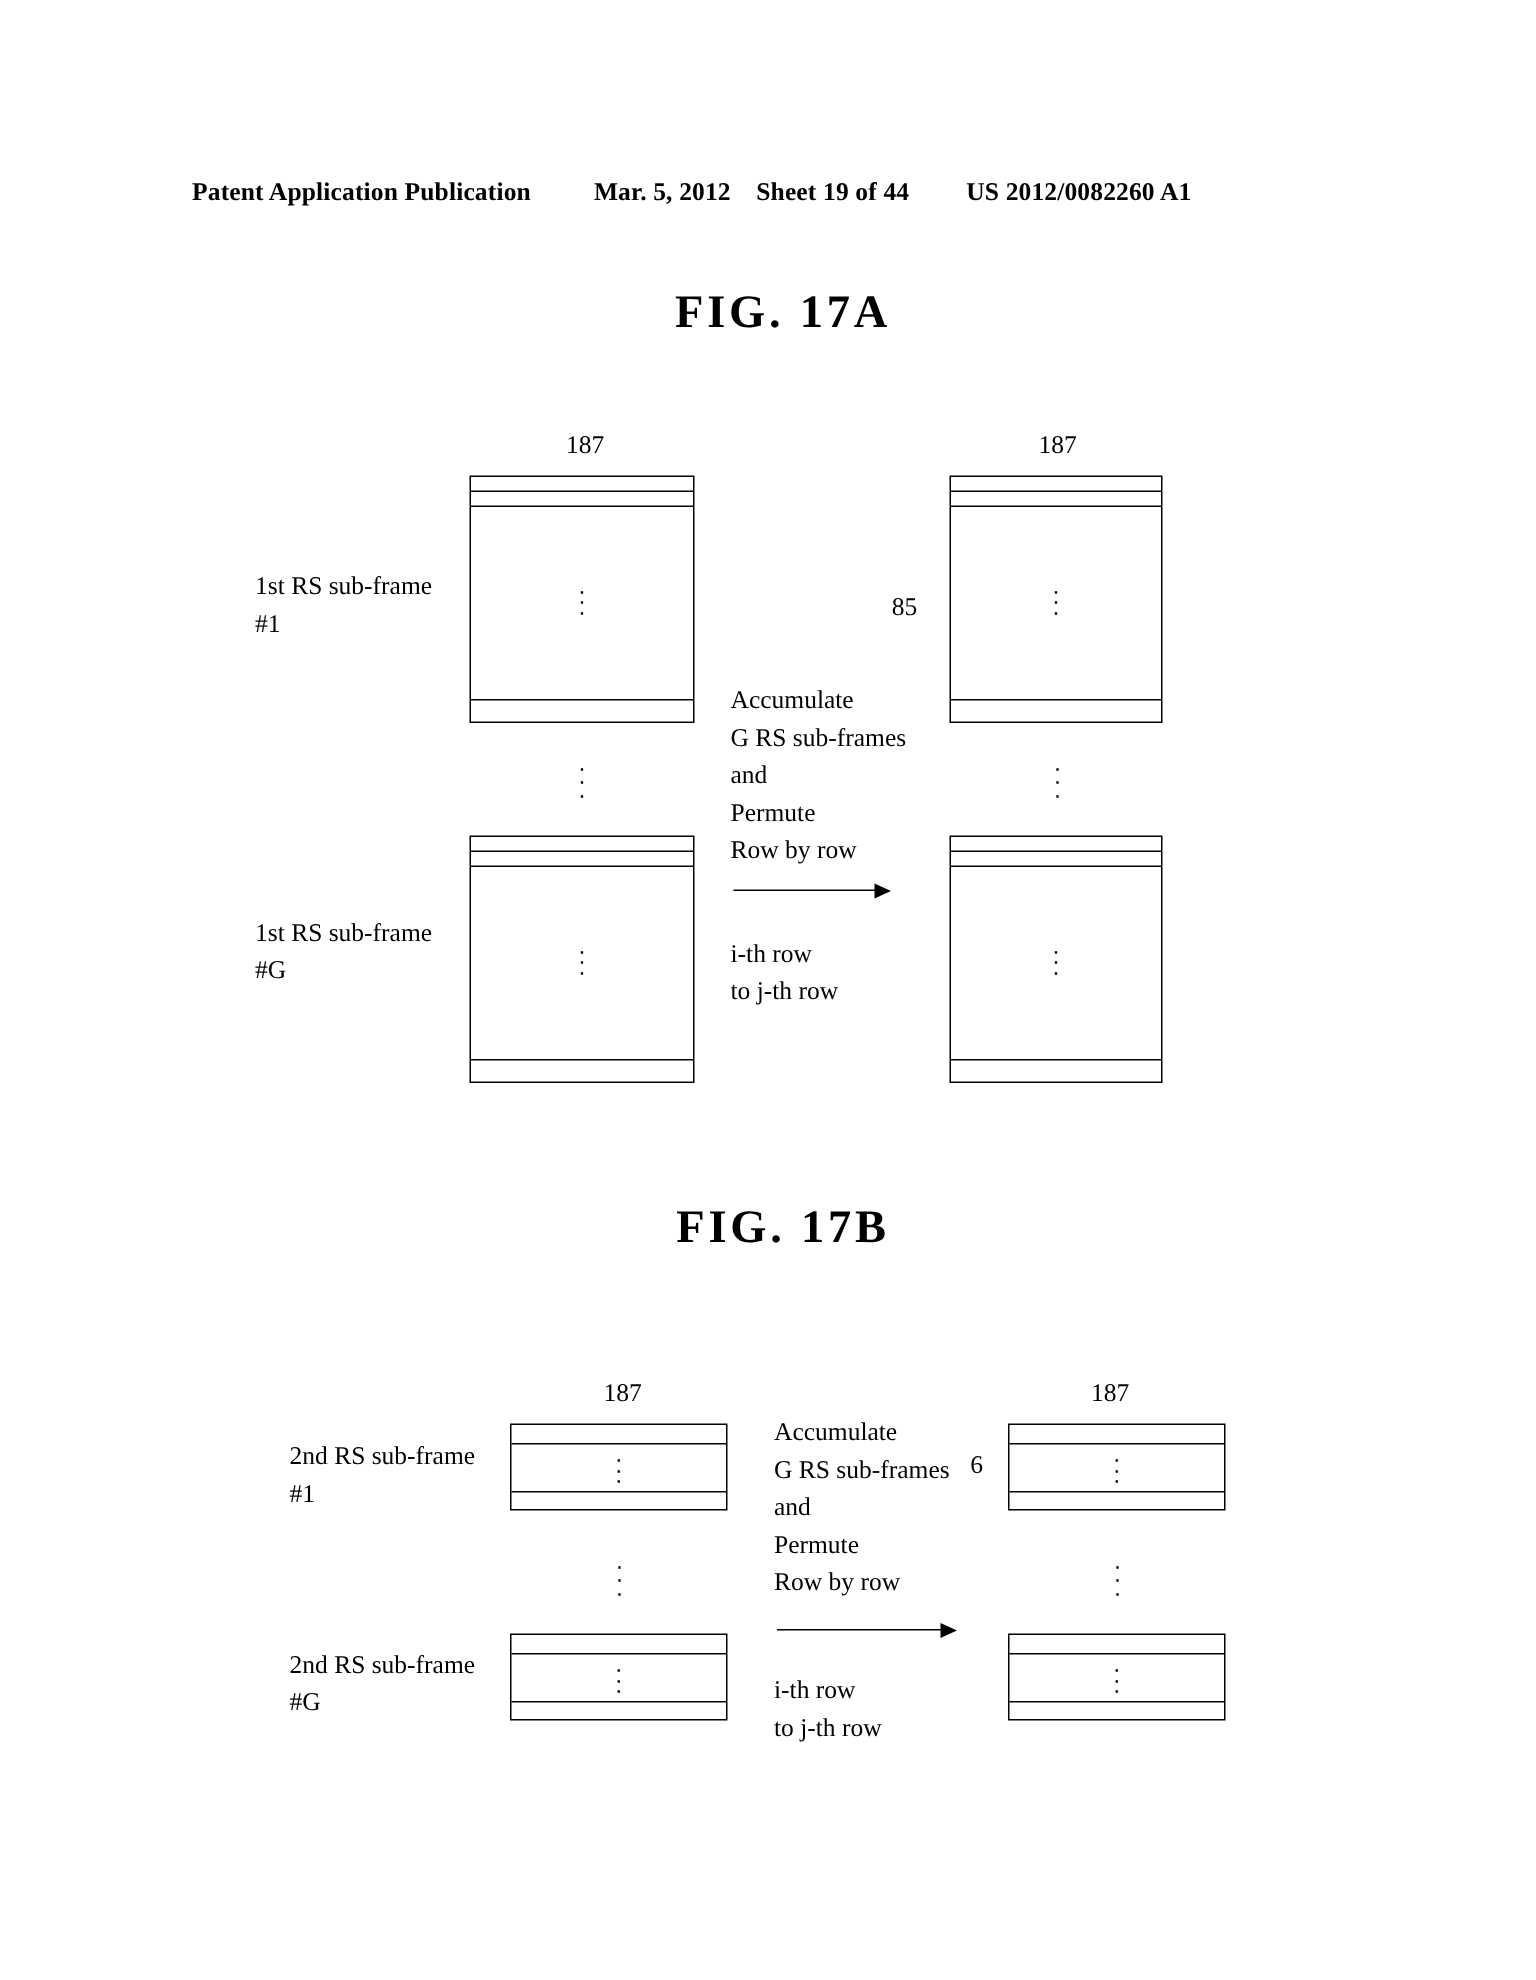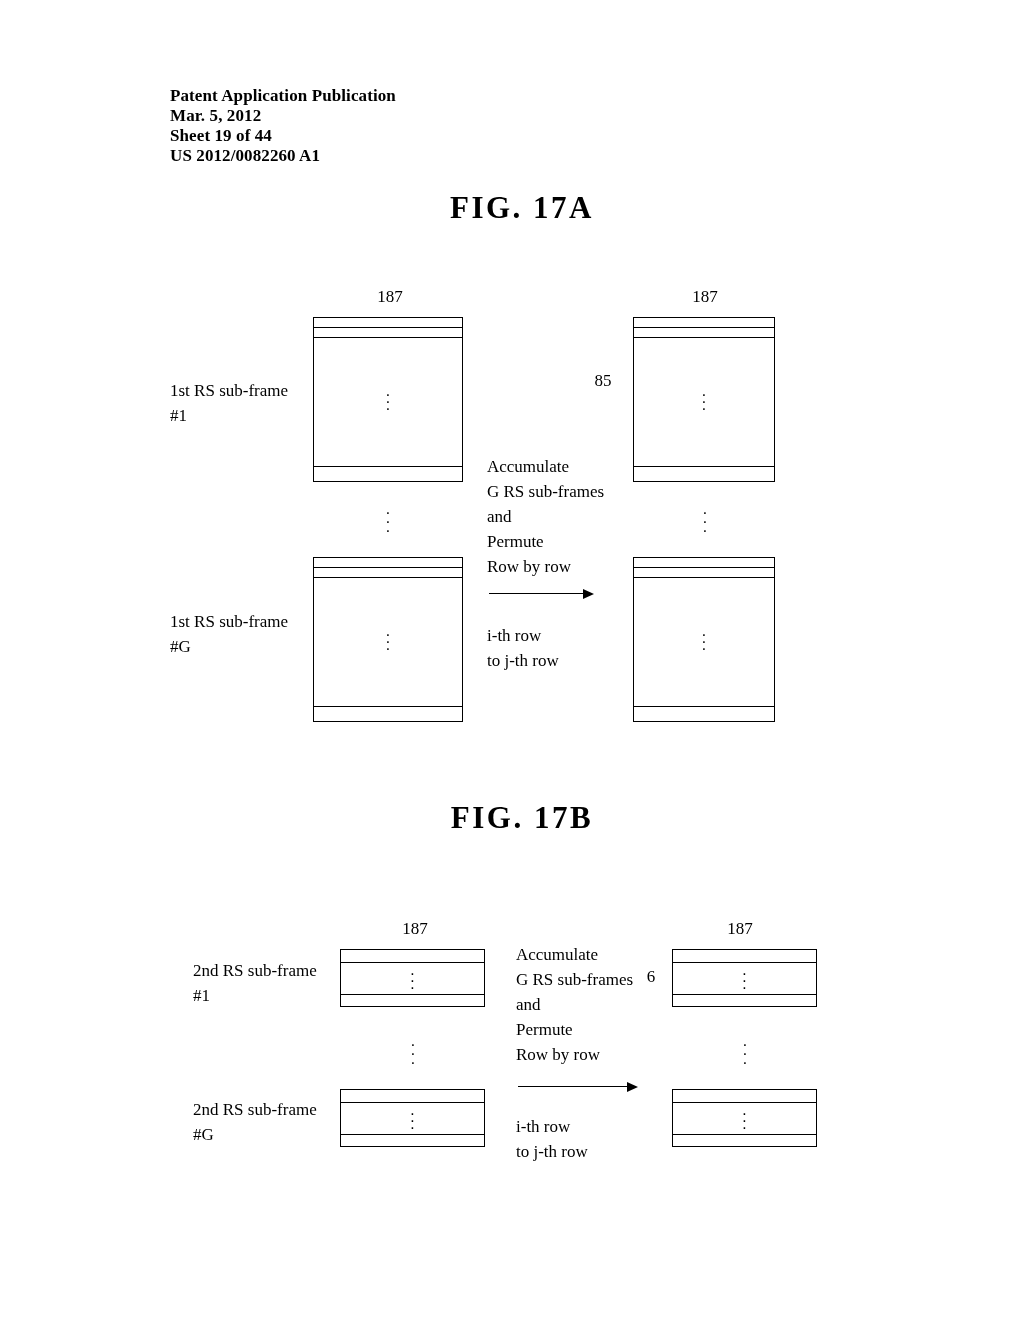--- a/index.html
+++ b/index.html
@@ -26,26 +26,25 @@
     position: absolute;
     top: 86px;
     left: 128px;
     width: 768px;
     display: flex;
     align-items: baseline;
     font-weight: bold;
     font-size: 17px;
     letter-spacing: 0.1px;
     white-space: nowrap;
-    flex-direction: column;
   }
   .pub-header .h-pub { }
   .pub-header .h-date { margin-left: 42px; }
   .pub-header .h-sheet { margin-left: 17px; }
-  .pub-header .h-patnum { margin-left: 38px; }
+  .pub-header .h-patnum { margin-left: 38px; margin-top: 32px; }
 
   
   .fig-title {
     position: absolute;
     width: 100%;
     text-align: center;
     font-size: 31px;
     font-weight: bold;
     letter-spacing: 2.5px;
     font-family: "Liberation Serif", "DejaVu Serif", serif;
@@ -173,21 +172,21 @@
     <div class="hline thin" style="top:9px;"></div>
     <div class="hline" style="top:19px;"></div>
     <div class="hline" style="top:148px;"></div>
     <div class="dots" style="top:73px;">
       <span>·</span>
         <span>·</span>
         <span>·</span>
     </div>
   </div>
 
-  <div class="num-lbl" style="top:372px; left:585px; width:36px;">85</div>
+  <div class="num-lbl" style="top:396px; left:585px; width:36px;">85</div>
 
   <div class="vdots" style="top:508px; left:363px; width:50px;">
     <span>·</span>
       <span>·</span>
       <span>·</span>
   </div>
 
   <div class="vdots" style="top:508px; left:680px; width:50px;">
     <span>·</span>
       <span>·</span>

